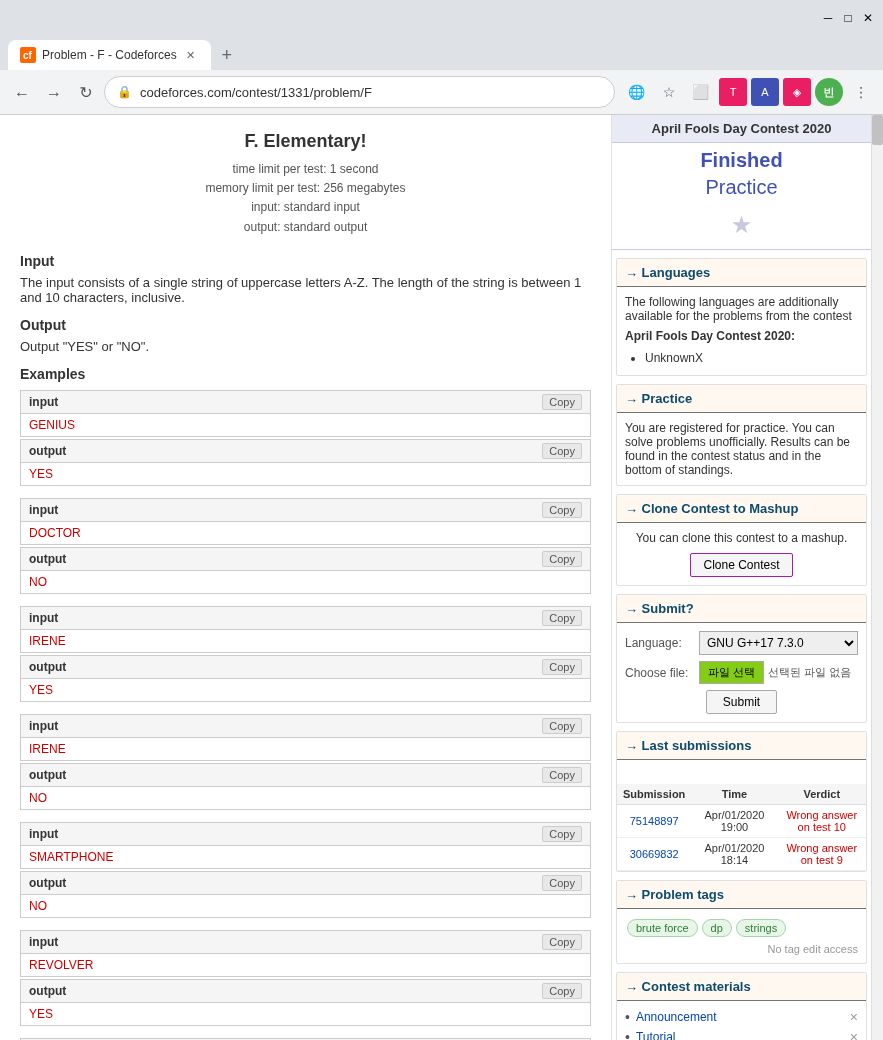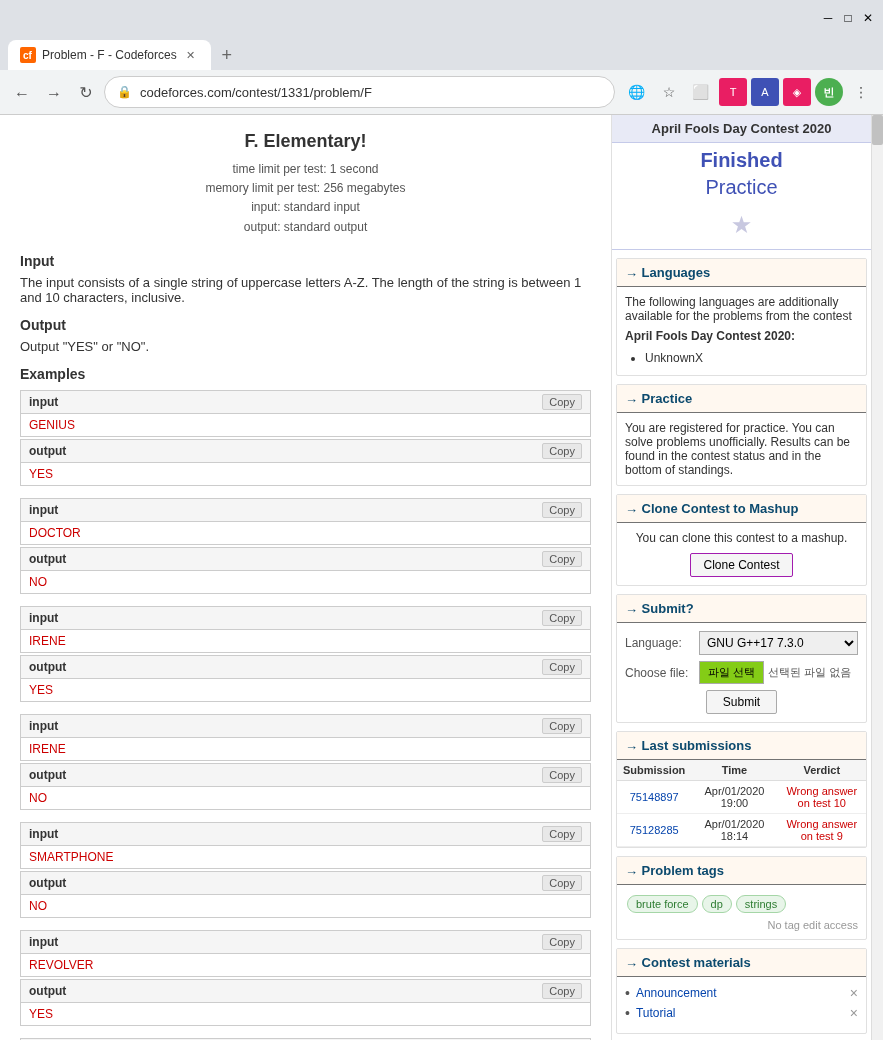--- a/index.html
+++ b/index.html
@@ -70,21 +70,21 @@
     .clone-btn { border: 1px solid #a21caf; background: #f5f5f5; padding: 4px 12px; cursor: pointer; font-size: 12px; border-radius: 2px; }
 
     .submit-body { padding: 8px; font-size: 12px; }
     .submit-row { display: flex; align-items: center; margin-bottom: 6px; gap: 4px; }
     .submit-label { width: 70px; color: #555; }
     .lang-select { flex: 1; padding: 3px; font-size: 12px; border: 1px solid #aaa; }
     .file-input-btn { background: #84cc16; border: 1px solid #aaa; padding: 3px 8px; font-size: 11px; cursor: pointer; }
     .file-input-name { color: #555; font-size: 11px; }
     .submit-btn { border: 1px solid #aaa; background: #f5f5f5; padding: 4px 16px; cursor: pointer; font-size: 12px; border-radius: 2px; display: block; margin: 0 auto; }
 
-    .submissions-body { padding: 0; font-size: 11px; }
+    .submissions-body { padding: 0; font-size: 11px; margin-top: 24px; }
     .sub-table { width: 100%; border-collapse: collapse; }
     .sub-table th { background: #f5f5f5; padding: 4px 6px; border-bottom: 1px solid #ddd; font-weight: bold; text-align: center; font-size: 11px; }
     .sub-table td { padding: 4px 6px; border-bottom: 1px solid #eee; text-align: center; font-size: 11px; }
     .sub-link { color: #0645ad; text-decoration: none; }
     .verdict-wrong { color: #cc0000; font-size: 11px; }
 
     .tags-body { padding: 8px; }
     .tag { display: inline-block; background: #e8f5e9; border: 1px solid #a5d6a7; border-radius: 10px; padding: 2px 8px; font-size: 11px; margin: 2px; color: #2e7d32; }
     .no-tag-edit { color: #999; font-size: 11px; text-align: right; display: block; margin-top: 4px; }
 
@@ -345,21 +345,21 @@
                 <th>Verdict</th>
               </tr>
             </thead>
             <tbody id="submissions-tbody">
             <tr>
       <td><a class="sub-link" href="#">75148897</a></td>
       <td>Apr/01/2020 19:00</td>
       <td class="verdict-wrong">Wrong answer on test 10</td>
     </tr>
                 <tr>
-      <td><a class="sub-link" href="#">75128285</a></td>
+      <td><a class="sub-link" href="#">30669832</a></td>
       <td>Apr/01/2020 18:14</td>
       <td class="verdict-wrong">Wrong answer on test 9</td>
     </tr>
               </tbody>
           </table>
         </div>
       </div>
 
       <div class="sidebar-section">
         <div class="sidebar-section-title">→ Problem tags</div>

